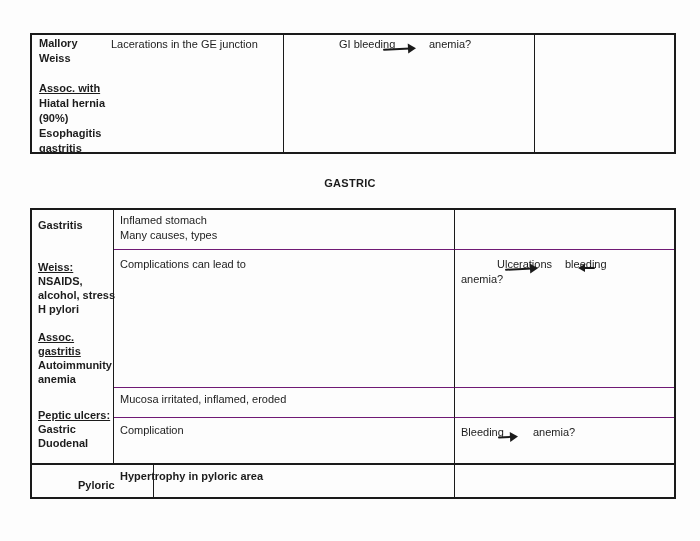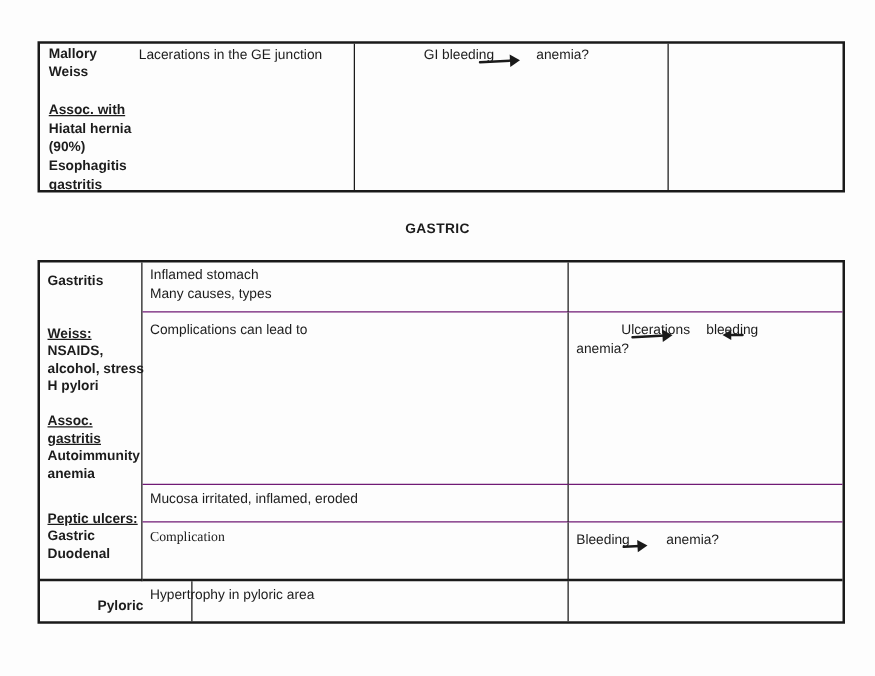--- a/index.html
+++ b/index.html
@@ -108,24 +108,24 @@
 
     <div class="cell br1 bb1" style="left:82px;top:40px;width:341px;height:138px;">
       <span class="abs" style="left:6px;top:8px;">Complications can lead to</span>
     </div>
 
     <div class="cell br1 bb1" style="left:82px;top:178px;width:341px;height:30px;">
       <span class="abs" style="left:6px;top:5px;text-align:center;">Mucosa irritated, inflamed, eroded</span>
     </div>
 
     <div class="cell br1 bb2" style="left:82px;top:208px;width:341px;height:47px;">
-      <span class="abs" style="left:6px;top:6px;font-family:Liberation Serif, serif;">Complication</span>
+      <span class="abs" style="left:6px;top:6px;">Complication</span>
     </div>
 
-    <div class="cell br1" style="left:82px;top:255px;width:341px;height:32px;">
+    <div class="cell br1" style="left:82px;top:255px;width:341px;height:32px;font-weight:bold;">
       <span class="abs" style="left:6px;top:5px;">Hypertrophy in pyloric area</span>
     </div>
 
     <div class="cell bb1" style="left:423px;top:0;width:219px;height:40px;"></div>
 
     <div class="cell bb1" style="left:423px;top:40px;width:219px;height:138px;">
       <span class="abs" style="left:6px;top:8px;margin-left:36px;">Ulcerations</span>
       <span class="arr arr-r tilt" style="left:50px;top:14px;width:33px;">
           <span class="shaft"></span>
           <span class="head"></span>

